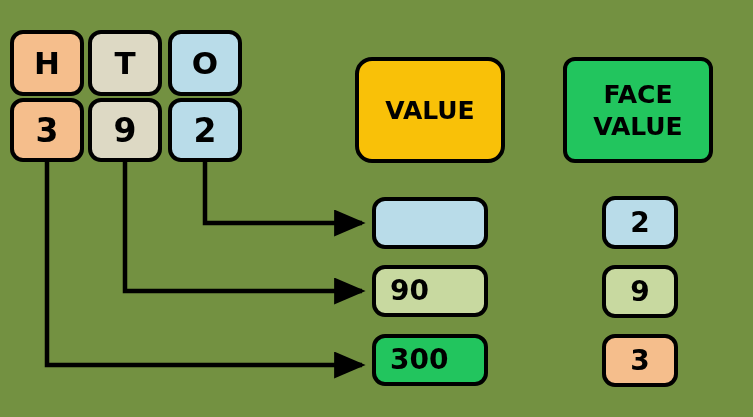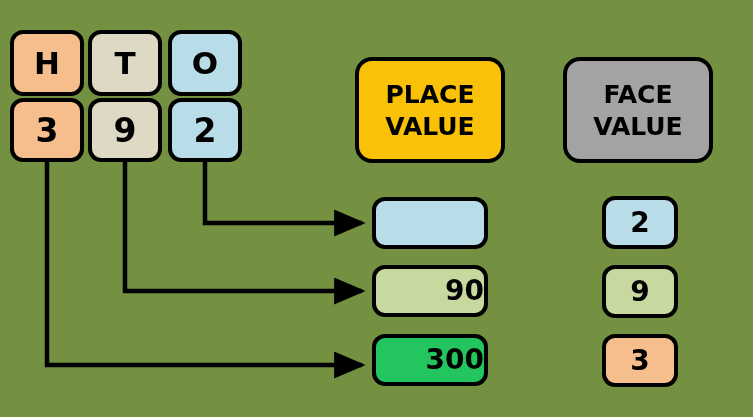--- a/index.html
+++ b/index.html
@@ -53,21 +53,21 @@
     border-radius: 17px;
     font-size: 25px;
     flex-direction: column;
     gap: 7px;
   }
 
   
   .pv-box {
     width: 116px;
     height: 52px;
-    justify-content: flex-end;
+    justify-content: flex-start;
     padding-left: 14px;
     font-size: 28px;
   }
 
   
   .fv-box {
     width: 76px;
     height: 53px;
     font-size: 28px;
   }
@@ -115,35 +115,34 @@
     <span>3</span>
   </div>
   <div class="box digit-box" style="left:88px; top:98px; background:#DDD9C4;">
     <span>9</span>
   </div>
   <div class="box digit-box" style="left:168px; top:98px; background:#B9DCE9;">
     <span>2</span>
   </div>
 
   <div class="box banner" style="left:355px; top:57px; background:#F9C108;">
-    <span>PLACE</span>
     <span>VALUE</span>
   </div>
 
   <div class="box pv-box" style="left:372px; top:197px; background:#B9DCE9;">
     <span></span>
   </div>
   <div class="box pv-box" style="left:372px; top:265px; background:#C8D9A0;">
     <span>90</span>
   </div>
   <div class="box pv-box" style="left:372px; top:334px; background:#22c55e;">
     <span>300</span>
   </div>
 
-  <div class="box banner" style="left:563px; top:57px; background:#a3a3a3;">
+  <div class="box banner" style="left:563px; top:57px; background:#22c55e;border-radius:12px;">
     <span>FACE</span>
     <span>VALUE</span>
   </div>
 
   <div class="box fv-box" style="left:602px; top:196px; background:#B9DCE9;">
     <span>2</span>
   </div>
   <div class="box fv-box" style="left:602px; top:265px; background:#C8D9A0;">
     <span>9</span>
   </div>

